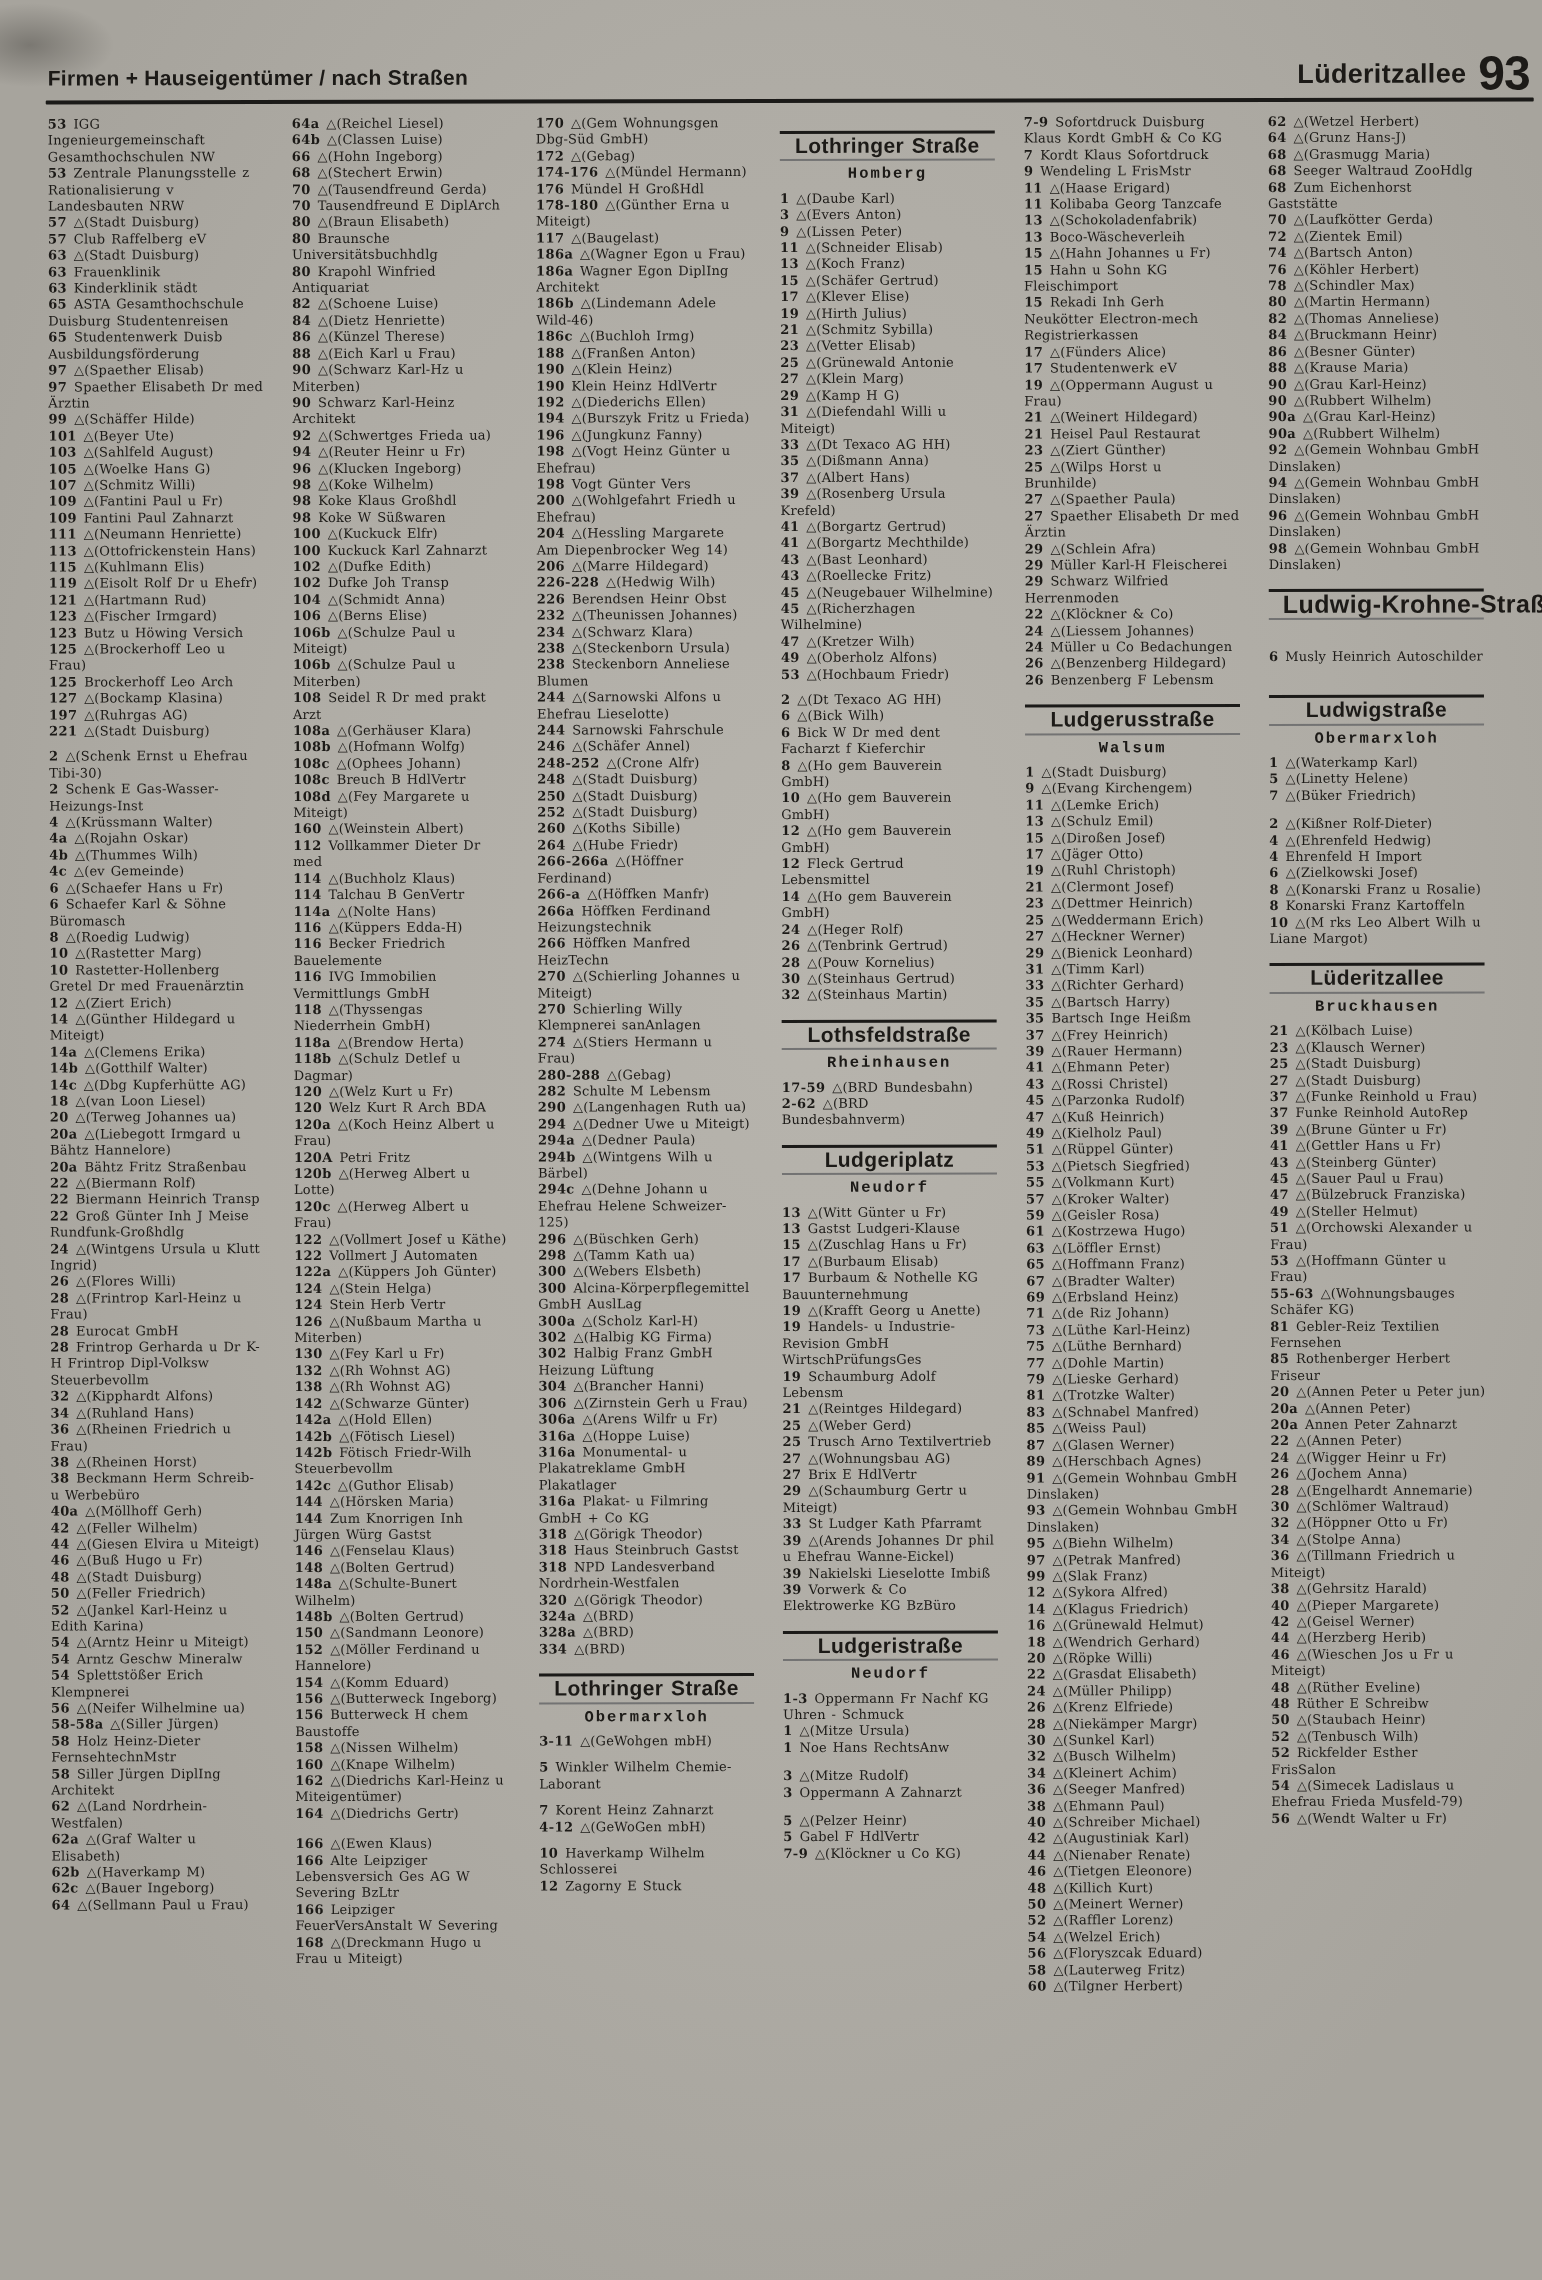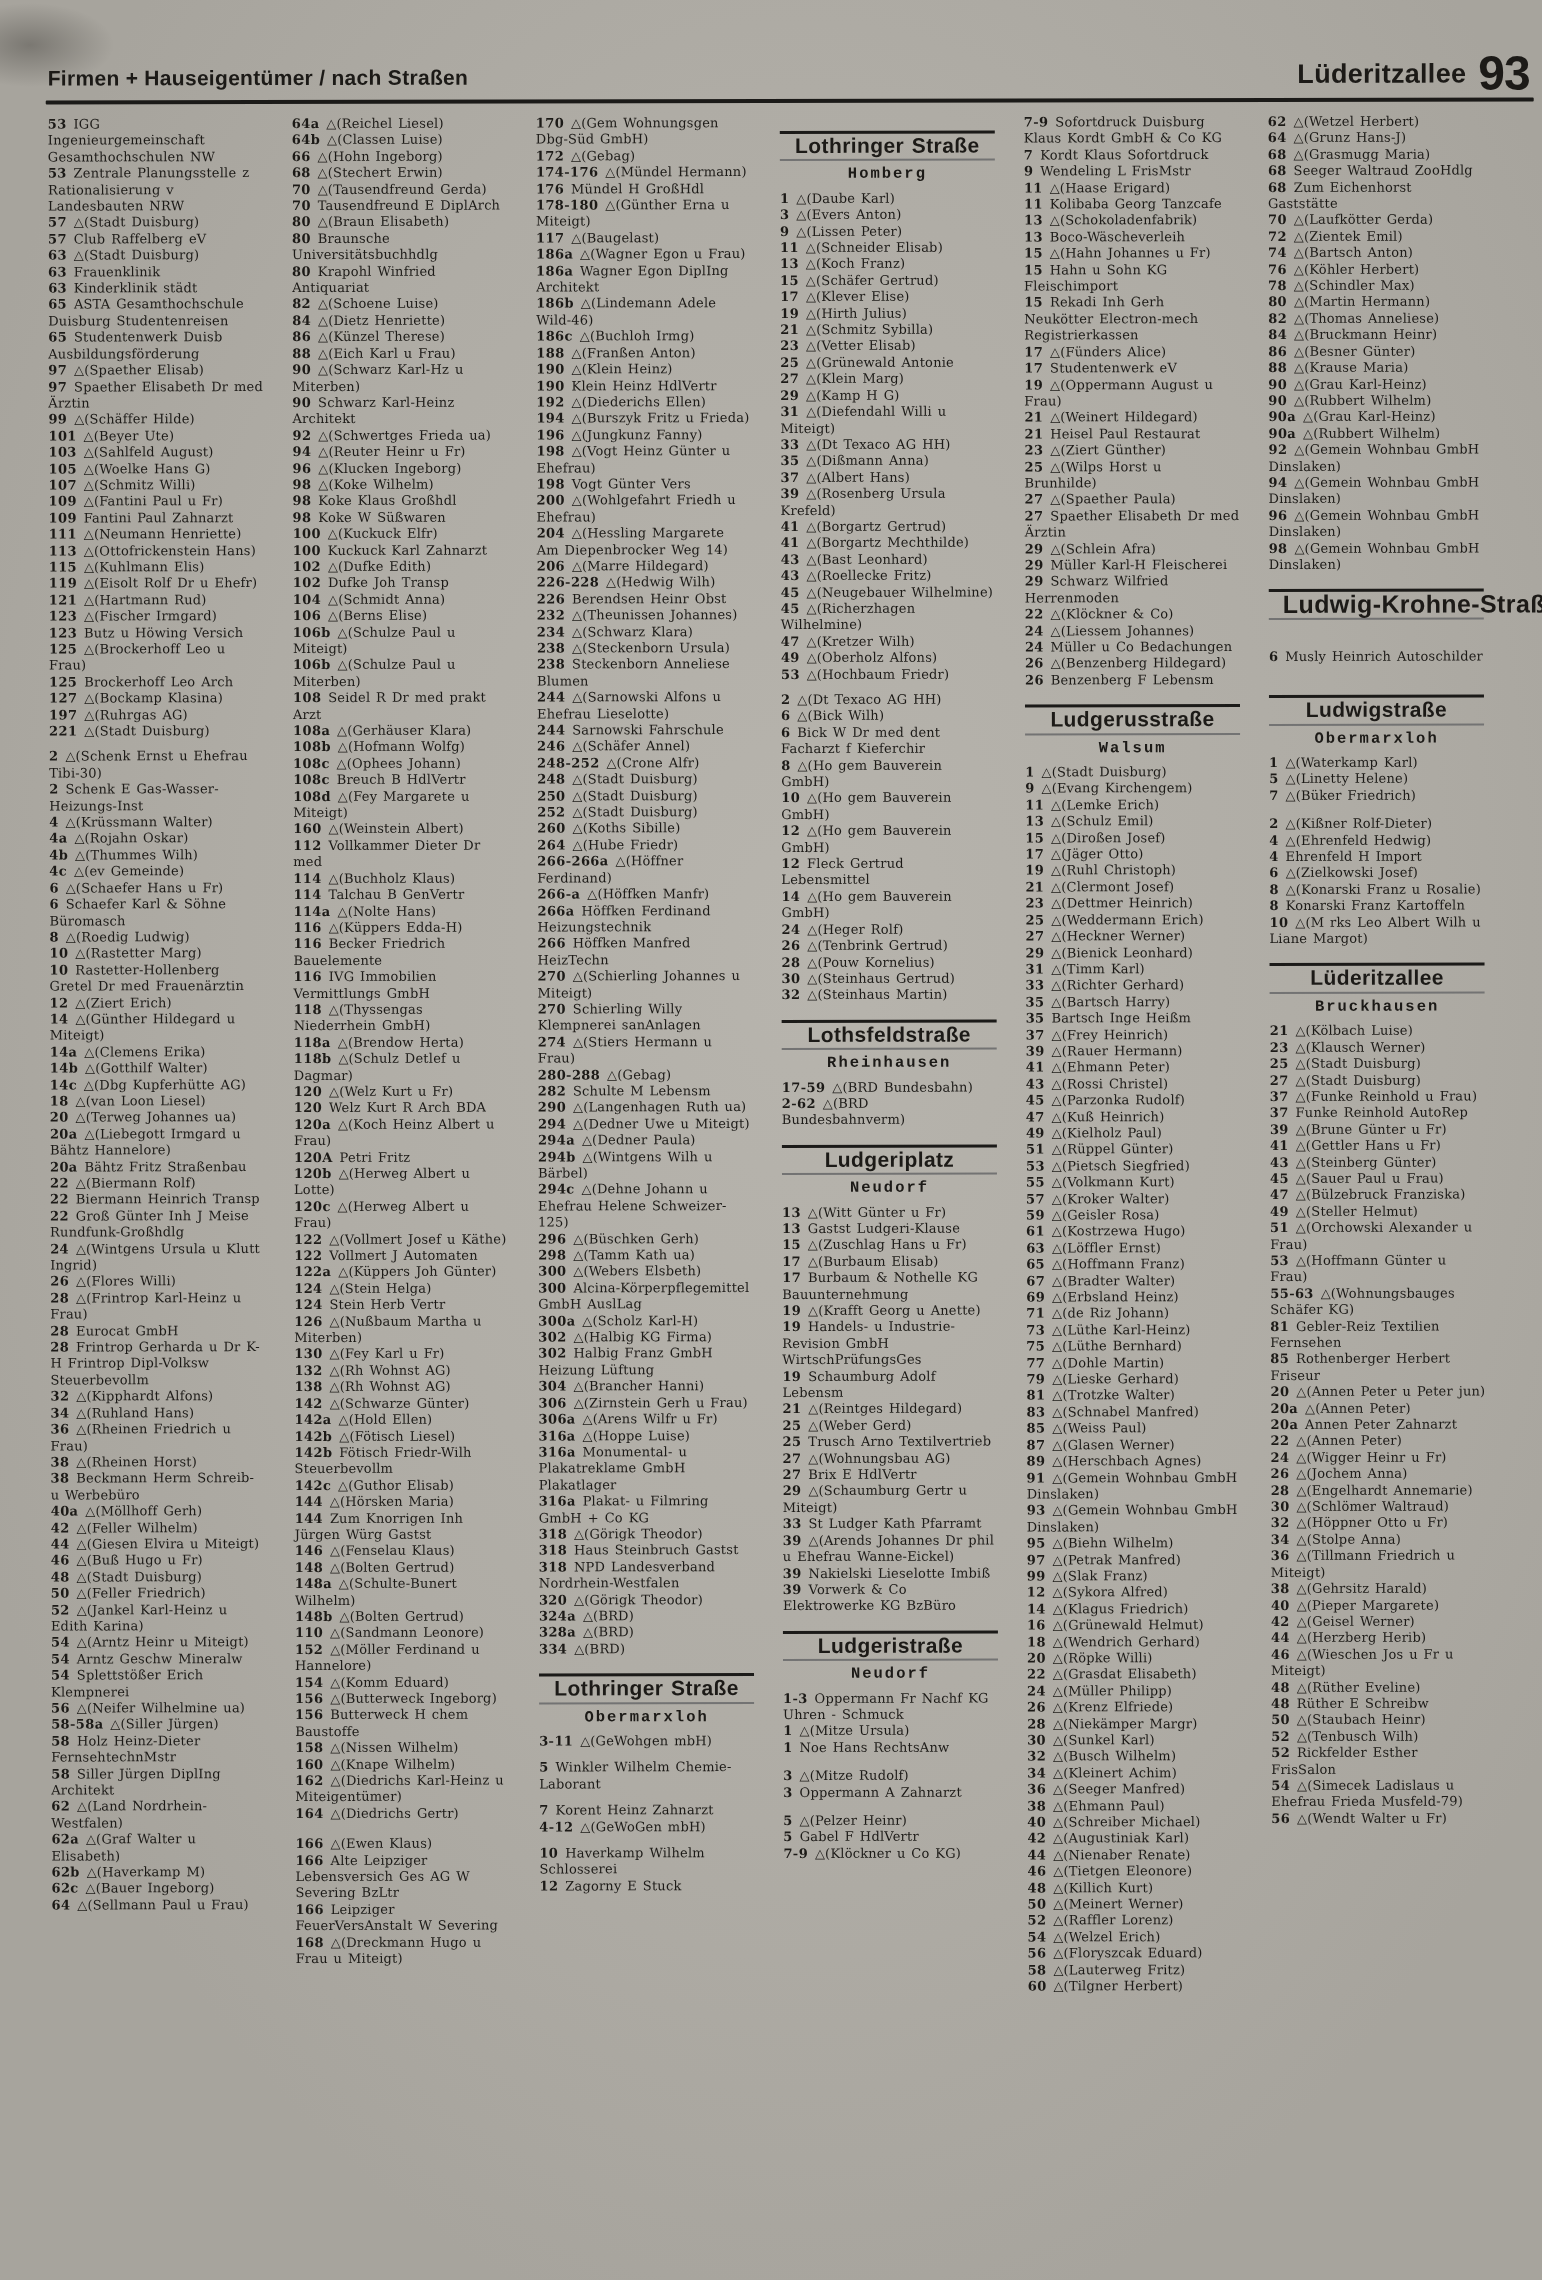--- a/index.html
+++ b/index.html
@@ -205,21 +205,21 @@
         <p class="entry"><b class="hn">142a</b> △(Hold Ellen)</p>
         <p class="entry"><b class="hn">142b</b> △(Fötisch Liesel)</p>
         <p class="entry"><b class="hn">142b</b> Fötisch Friedr-Wilh Steuerbevollm</p>
         <p class="entry"><b class="hn">142c</b> △(Guthor Elisab)</p>
         <p class="entry"><b class="hn">144</b> △(Hörsken Maria)</p>
         <p class="entry"><b class="hn">144</b> Zum Knorrigen Inh Jürgen Würg Gastst</p>
         <p class="entry"><b class="hn">146</b> △(Fenselau Klaus)</p>
         <p class="entry"><b class="hn">148</b> △(Bolten Gertrud)</p>
         <p class="entry"><b class="hn">148a</b> △(Schulte-Bunert Wilhelm)</p>
         <p class="entry"><b class="hn">148b</b> △(Bolten Gertrud)</p>
-        <p class="entry"><b class="hn">110</b> △(Sandmann Leonore)</p>
+        <p class="entry"><b class="hn">150</b> △(Sandmann Leonore)</p>
         <p class="entry"><b class="hn">152</b> △(Möller Ferdinand u Hannelore)</p>
         <p class="entry"><b class="hn">154</b> △(Komm Eduard)</p>
         <p class="entry"><b class="hn">156</b> △(Butterweck Ingeborg)</p>
         <p class="entry"><b class="hn">156</b> Butterweck H chem Baustoffe</p>
         <p class="entry"><b class="hn">158</b> △(Nissen Wilhelm)</p>
         <p class="entry"><b class="hn">160</b> △(Knape Wilhelm)</p>
         <p class="entry"><b class="hn">162</b> △(Diedrichs Karl-Heinz u Miteigentümer)</p>
         <p class="entry"><b class="hn">164</b> △(Diedrichs Gertr)</p>
         <div class="vgap" style="height: 14px;"></div>
         <p class="entry"><b class="hn">166</b> △(Ewen Klaus)</p>

